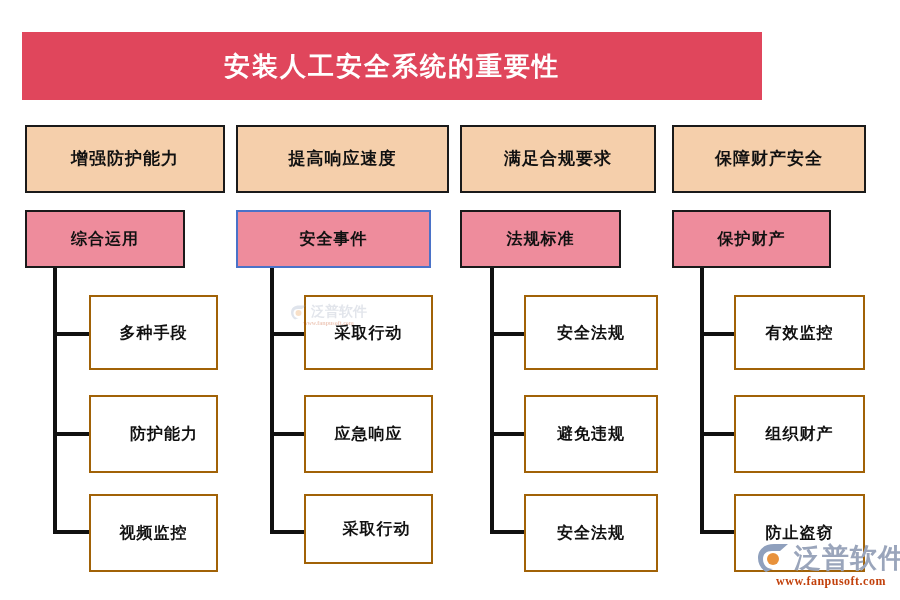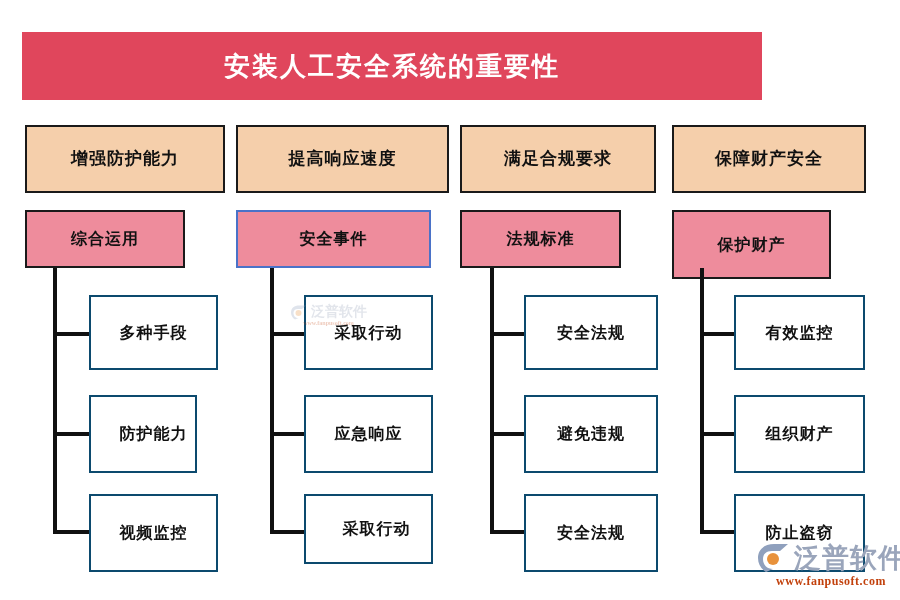--- a/index.html
+++ b/index.html
@@ -60,21 +60,21 @@
     background: #EE8C9C;
     border: 2px solid #1a1a1a;
     font-size: 16px;
     letter-spacing: 1px;
   }
   .box.level2.selected {
     border: 2px solid #4A72C8;
   }
   .box.leaf {
     background: #ffffff;
-    border: 2px solid #0c4a6e;
+    border: 2px solid #a16207;
     font-size: 16px;
     letter-spacing: 1px;
     z-index: 3;
   }
 
   
   .trunk {
     position: absolute;
     width: 4px;
     background: #111111;
@@ -140,21 +140,21 @@
   <div class="box level2" style="left:25px; top:210px; width:160px; height:58px;">
     <span>综合运用</span>
   </div>
   <div class="trunk" style="left:53px; top:268px; height:266px;"></div>
   <div class="stub" style="left:53px; top:332px; width:38px;"></div>
   <div class="stub" style="left:53px; top:432px; width:38px;"></div>
   <div class="stub" style="left:53px; top:530px; width:38px;"></div>
   <div class="box leaf" style="left:89px; top:295px; width:129px; height:75px;">
     <span>多种手段</span>
   </div>
-  <div class="box leaf" style="left:89px; top:395px; width:108px; height:78px;padding-left:21px;">
+  <div class="box leaf" style="left:89px; top:395px; width:129px; height:78px;padding-left:21px;">
     <span>防护能力</span>
   </div>
   <div class="box leaf" style="left:89px; top:494px; width:129px; height:78px;">
     <span>视频监控</span>
   </div>
 
   <div class="box level1" style="left:236px; top:125px; width:213px; height:68px;">
     <span>提高响应速度</span>
   </div>
   <div class="box level2 selected" style="left:236px; top:210px; width:195px; height:58px;">
@@ -190,21 +190,21 @@
   <div class="box leaf" style="left:524px; top:395px; width:134px; height:78px;">
     <span>避免违规</span>
   </div>
   <div class="box leaf" style="left:524px; top:494px; width:134px; height:78px;">
     <span>安全法规</span>
   </div>
 
   <div class="box level1" style="left:672px; top:125px; width:194px; height:68px;">
     <span>保障财产安全</span>
   </div>
-  <div class="box level2" style="left:672px; top:210px; width:159px; height:69px;">
+  <div class="box level2" style="left:672px; top:210px; width:159px; height:58px;">
     <span>保护财产</span>
   </div>
   <div class="trunk" style="left:700px; top:268px; height:266px;"></div>
   <div class="stub" style="left:700px; top:332px; width:36px;"></div>
   <div class="stub" style="left:700px; top:432px; width:36px;"></div>
   <div class="stub" style="left:700px; top:530px; width:36px;"></div>
   <div class="box leaf" style="left:734px; top:295px; width:131px; height:75px;">
     <span>有效监控</span>
   </div>
   <div class="box leaf" style="left:734px; top:395px; width:131px; height:78px;">

